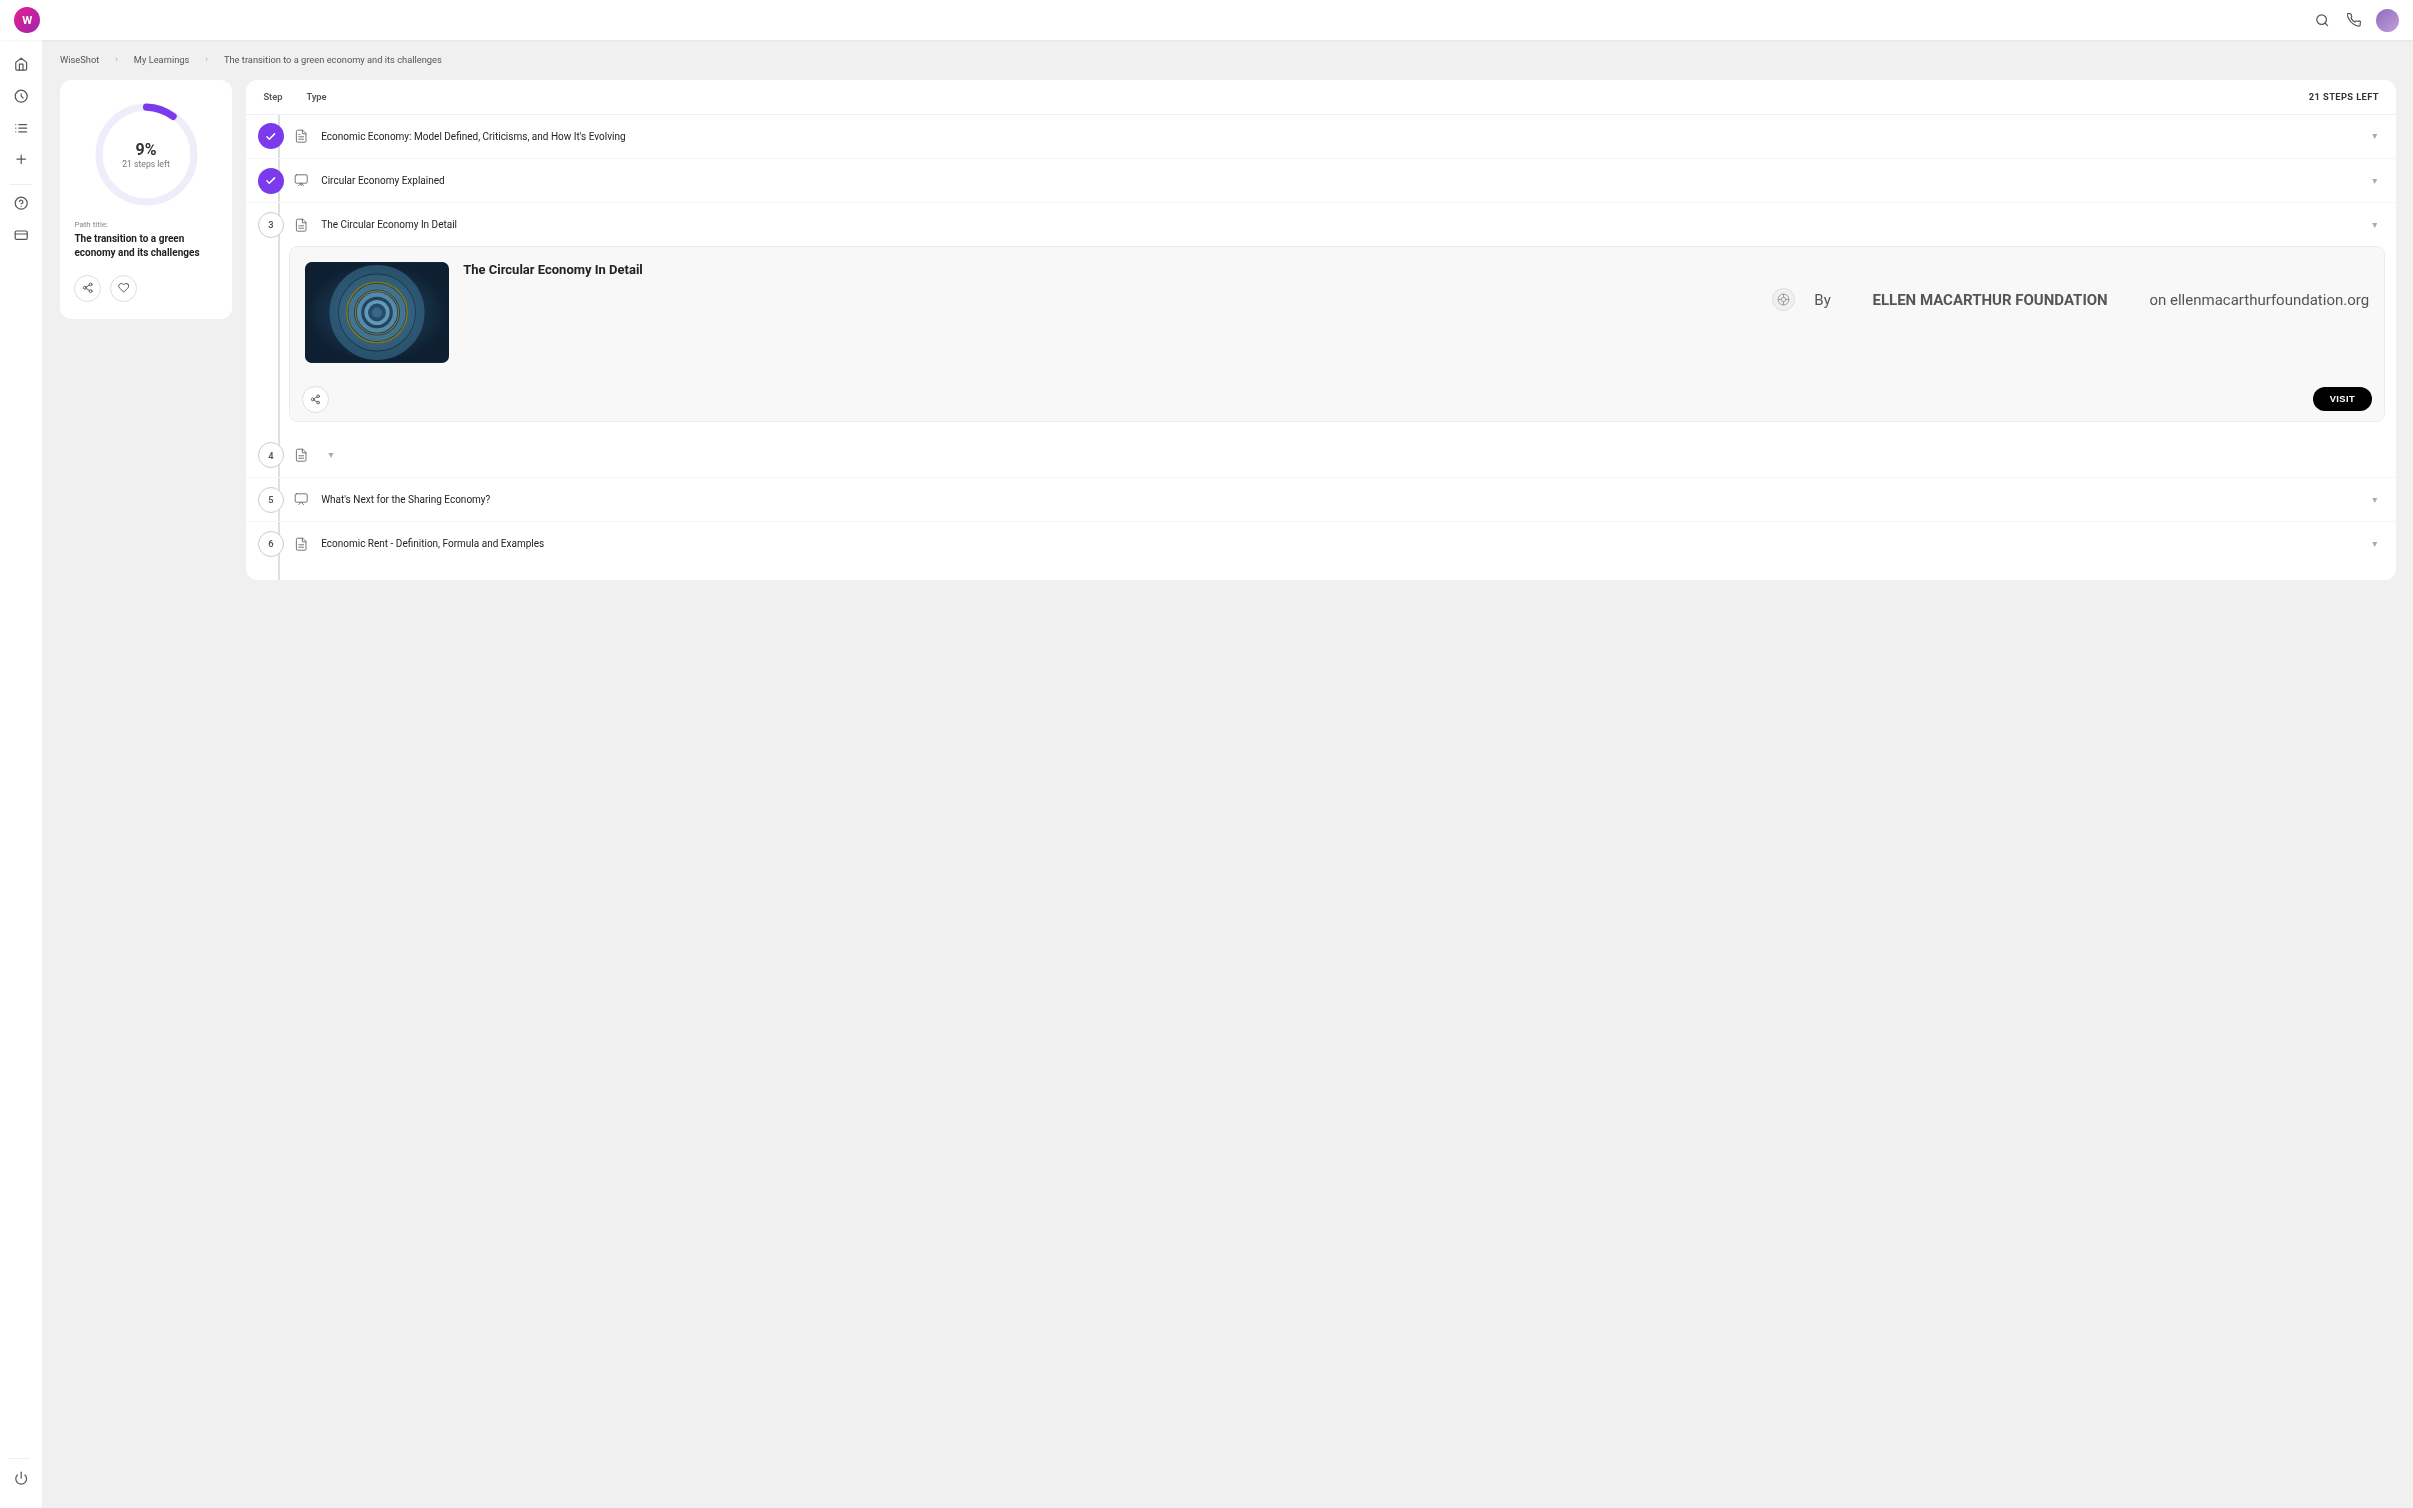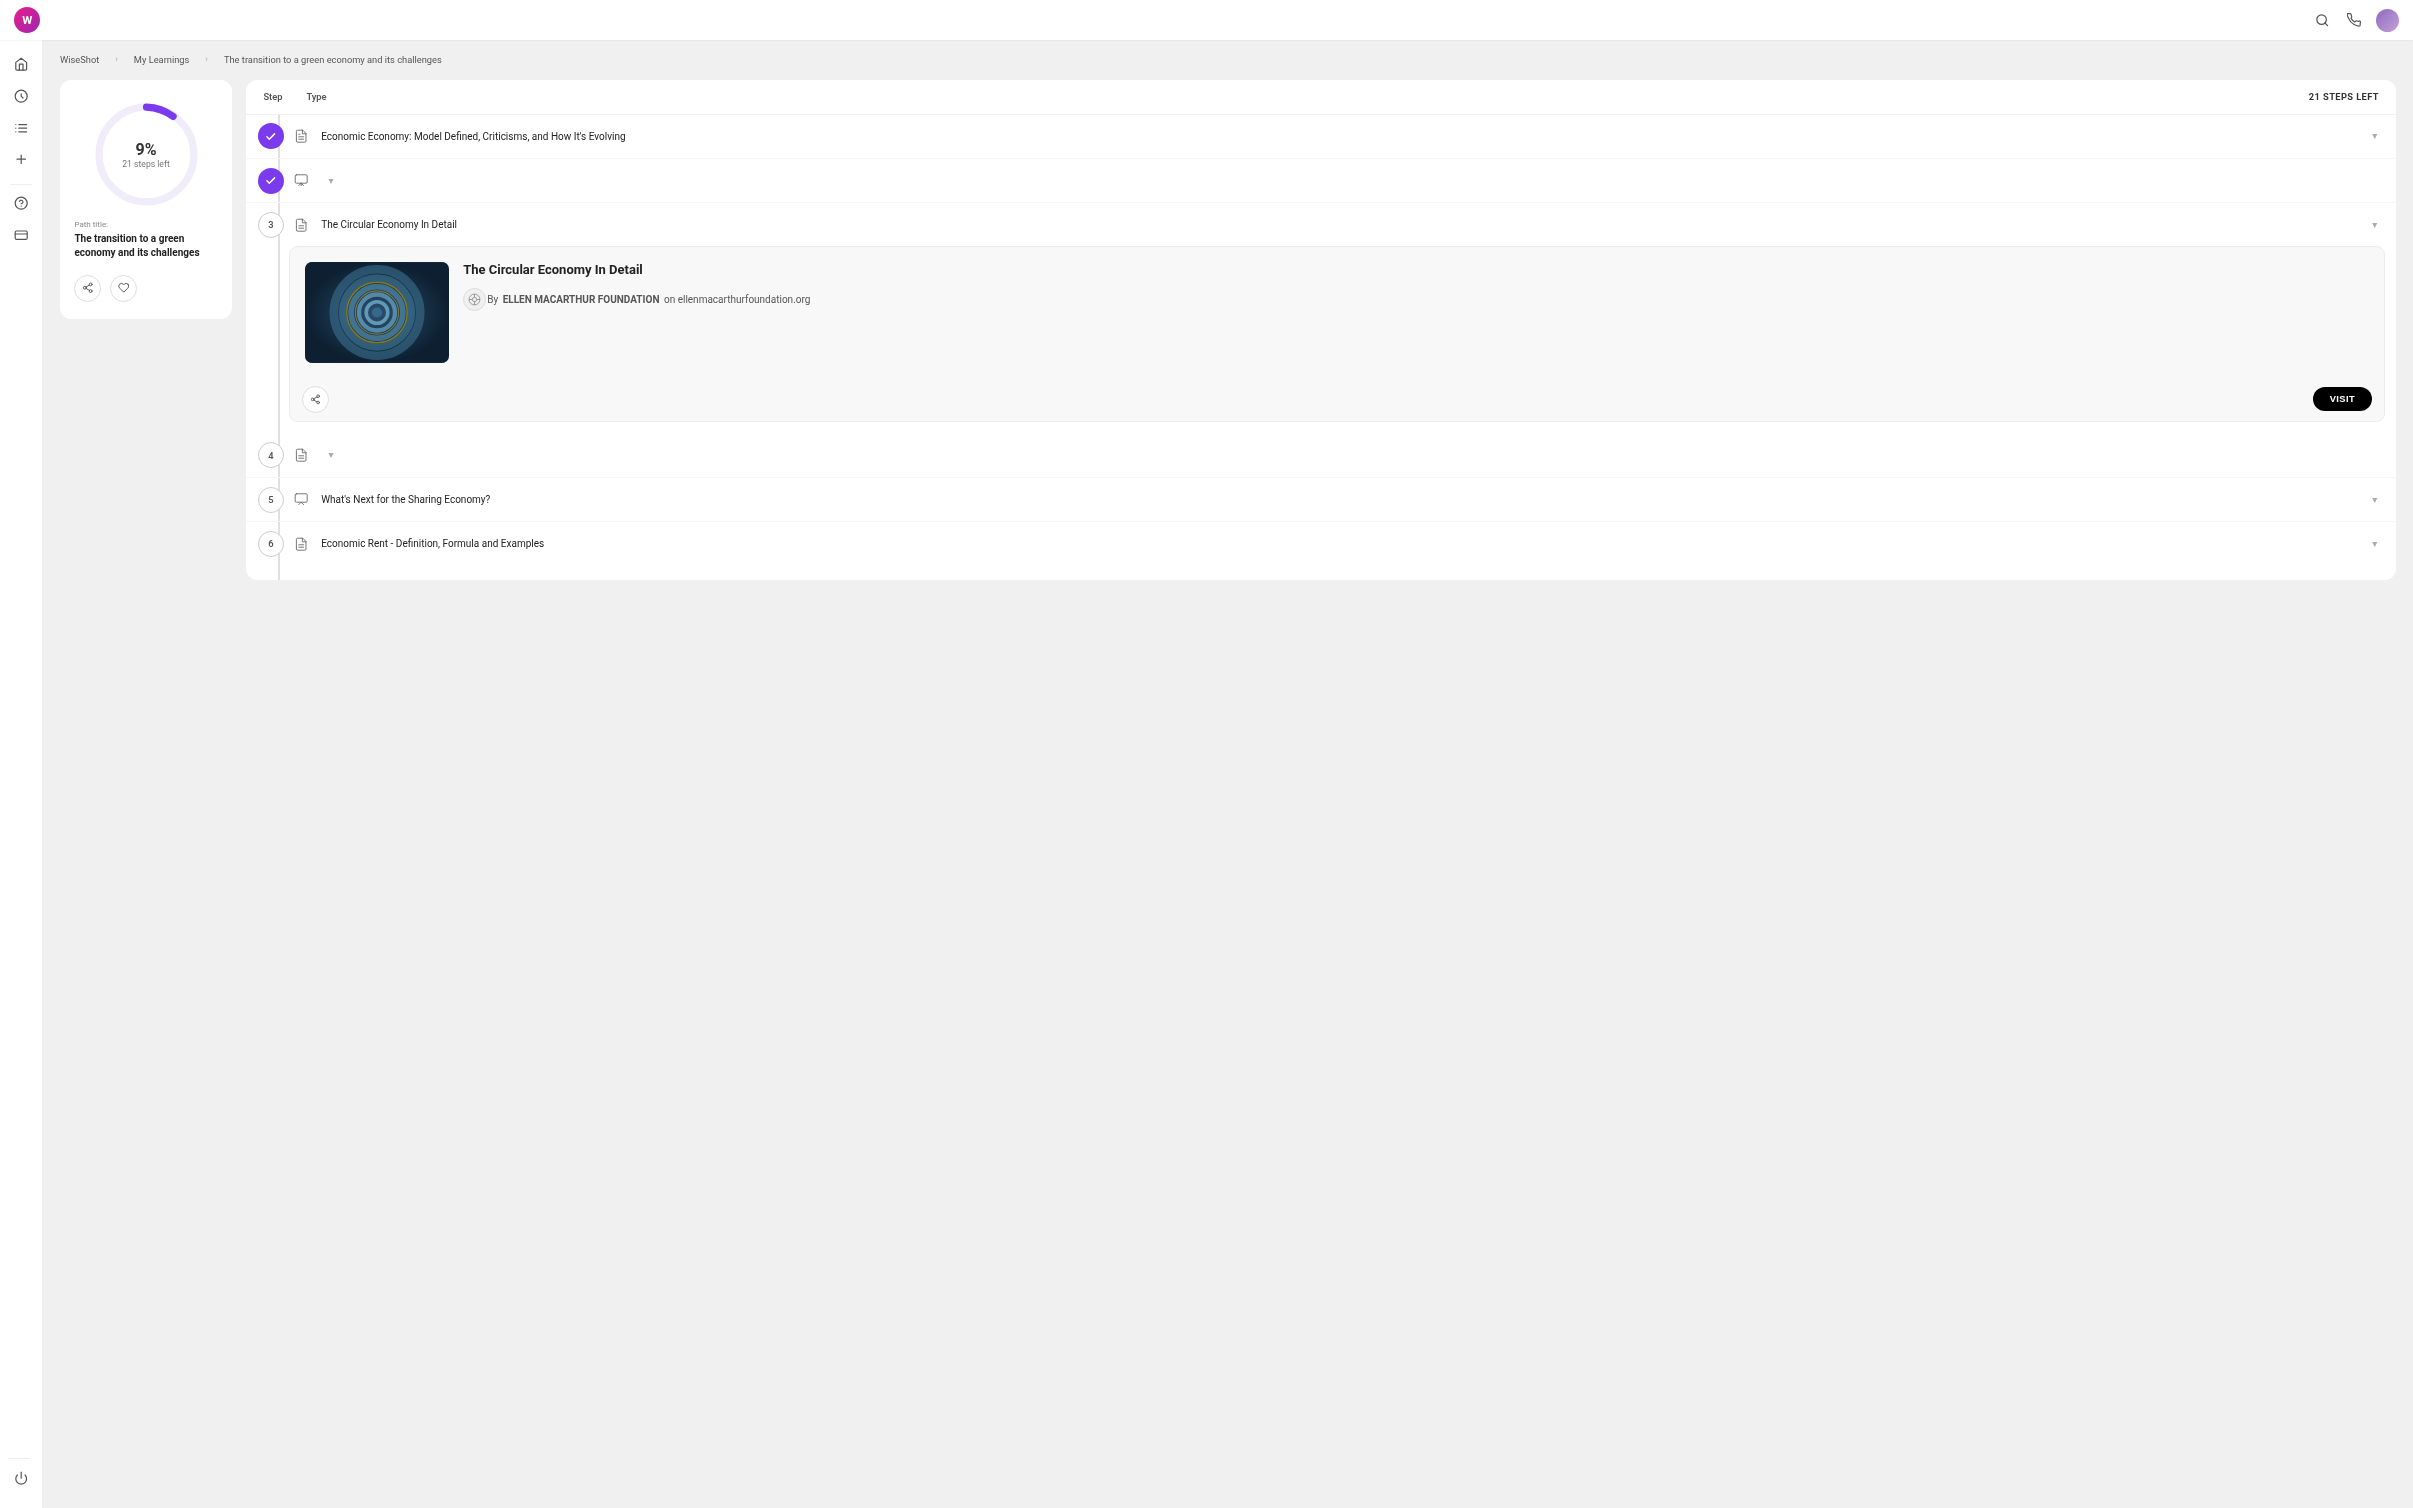--- a/index.html
+++ b/index.html
@@ -264,22 +264,22 @@
       flex-shrink: 0;
       background: linear-gradient(135deg, #1a3a5c, #2d5a8e, #4a7fa0, #6ba3c0);
       position: relative;
     }
     .article-info { flex: 1; }
     .article-title {
       font-size: 13px; font-weight: 700;
       color: #222; margin-bottom: 11.5px;
     }
     .article-source {
-      display: flex; align-items: center; gap: 1px;
-      font-size: 10px; color: #555;
+      display: flex; align-items: center; gap: 19px;
+      font-size: 15px; color: #555; justify-content: flex-end;
     }
     .source-logo {
       width: 23px; height: 23px;
       border-radius: 50%;
       background: #f0f0f0;
       display: flex; align-items: center; justify-content: center;
       border: 0.7px solid #ddd;
       font-size: 7.2px; color: #666;
       flex-shrink: 0;
     }
@@ -471,20 +471,21 @@
               <polyline points="20 6 9 17 4 12"></polyline>
             </svg>
           </div>
           <div class="step-type-icon">
             <svg width="14.4" height="14.4" viewBox="0 0 24 24" fill="none" stroke="currentColor" stroke-width="1.5" stroke-linecap="round" stroke-linejoin="round">
               <rect x="2" y="3" width="20" height="14" rx="2" ry="2"></rect>
               <polyline points="8 21 12 17 16 21"></polyline>
               <line x1="12" y1="17" x2="12" y2="21"></line>
             </svg>
           </div>
+          <div class="step-title">Circular Economy Explained</div>
           <div class="step-chevron">▼</div>
         </div>
 
         <div class="step-row" style="border-bottom: none;">
           <div class="step-indicator numbered">3</div>
           <div class="step-type-icon">
             <svg width="14.4" height="14.4" viewBox="0 0 24 24" fill="none" stroke="currentColor" stroke-width="1.5" stroke-linecap="round" stroke-linejoin="round">
               <path d="M14 2H6a2 2 0 00-2 2v16a2 2 0 002 2h12a2 2 0 002-2V8z"></path>
               <polyline points="14 2 14 8 20 8"></polyline>
               <line x1="16" y1="13" x2="8" y2="13"></line>

